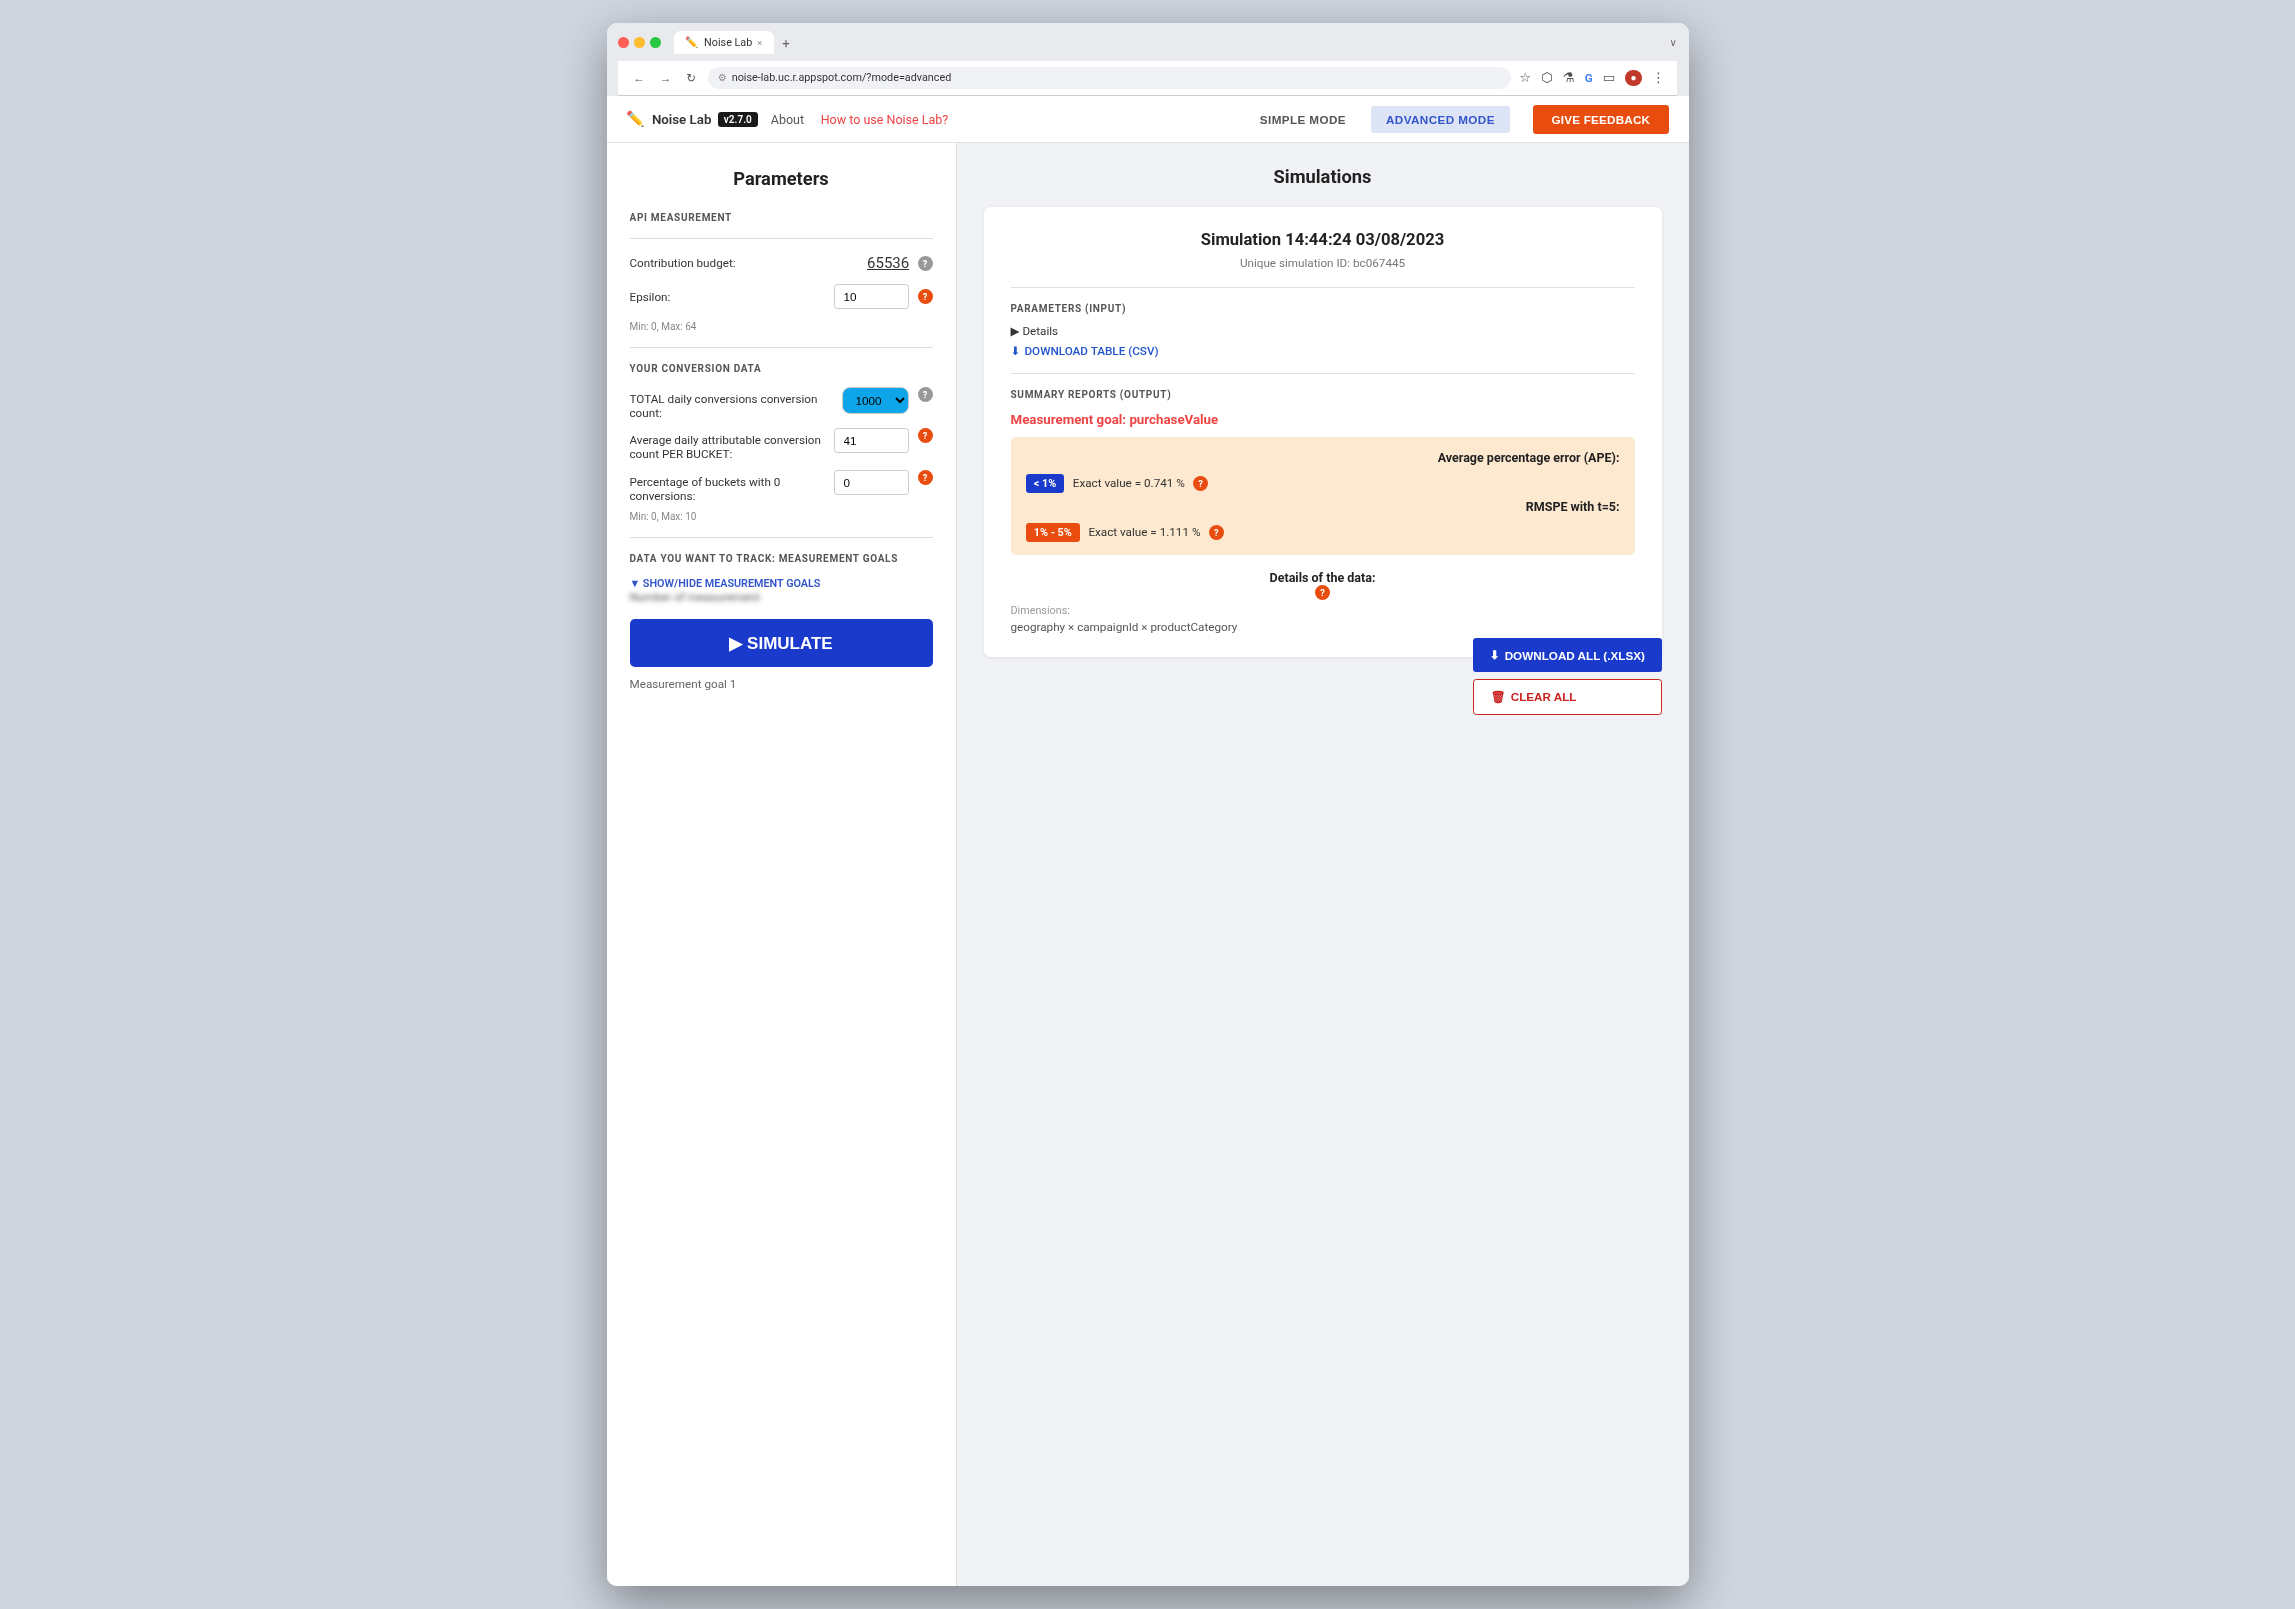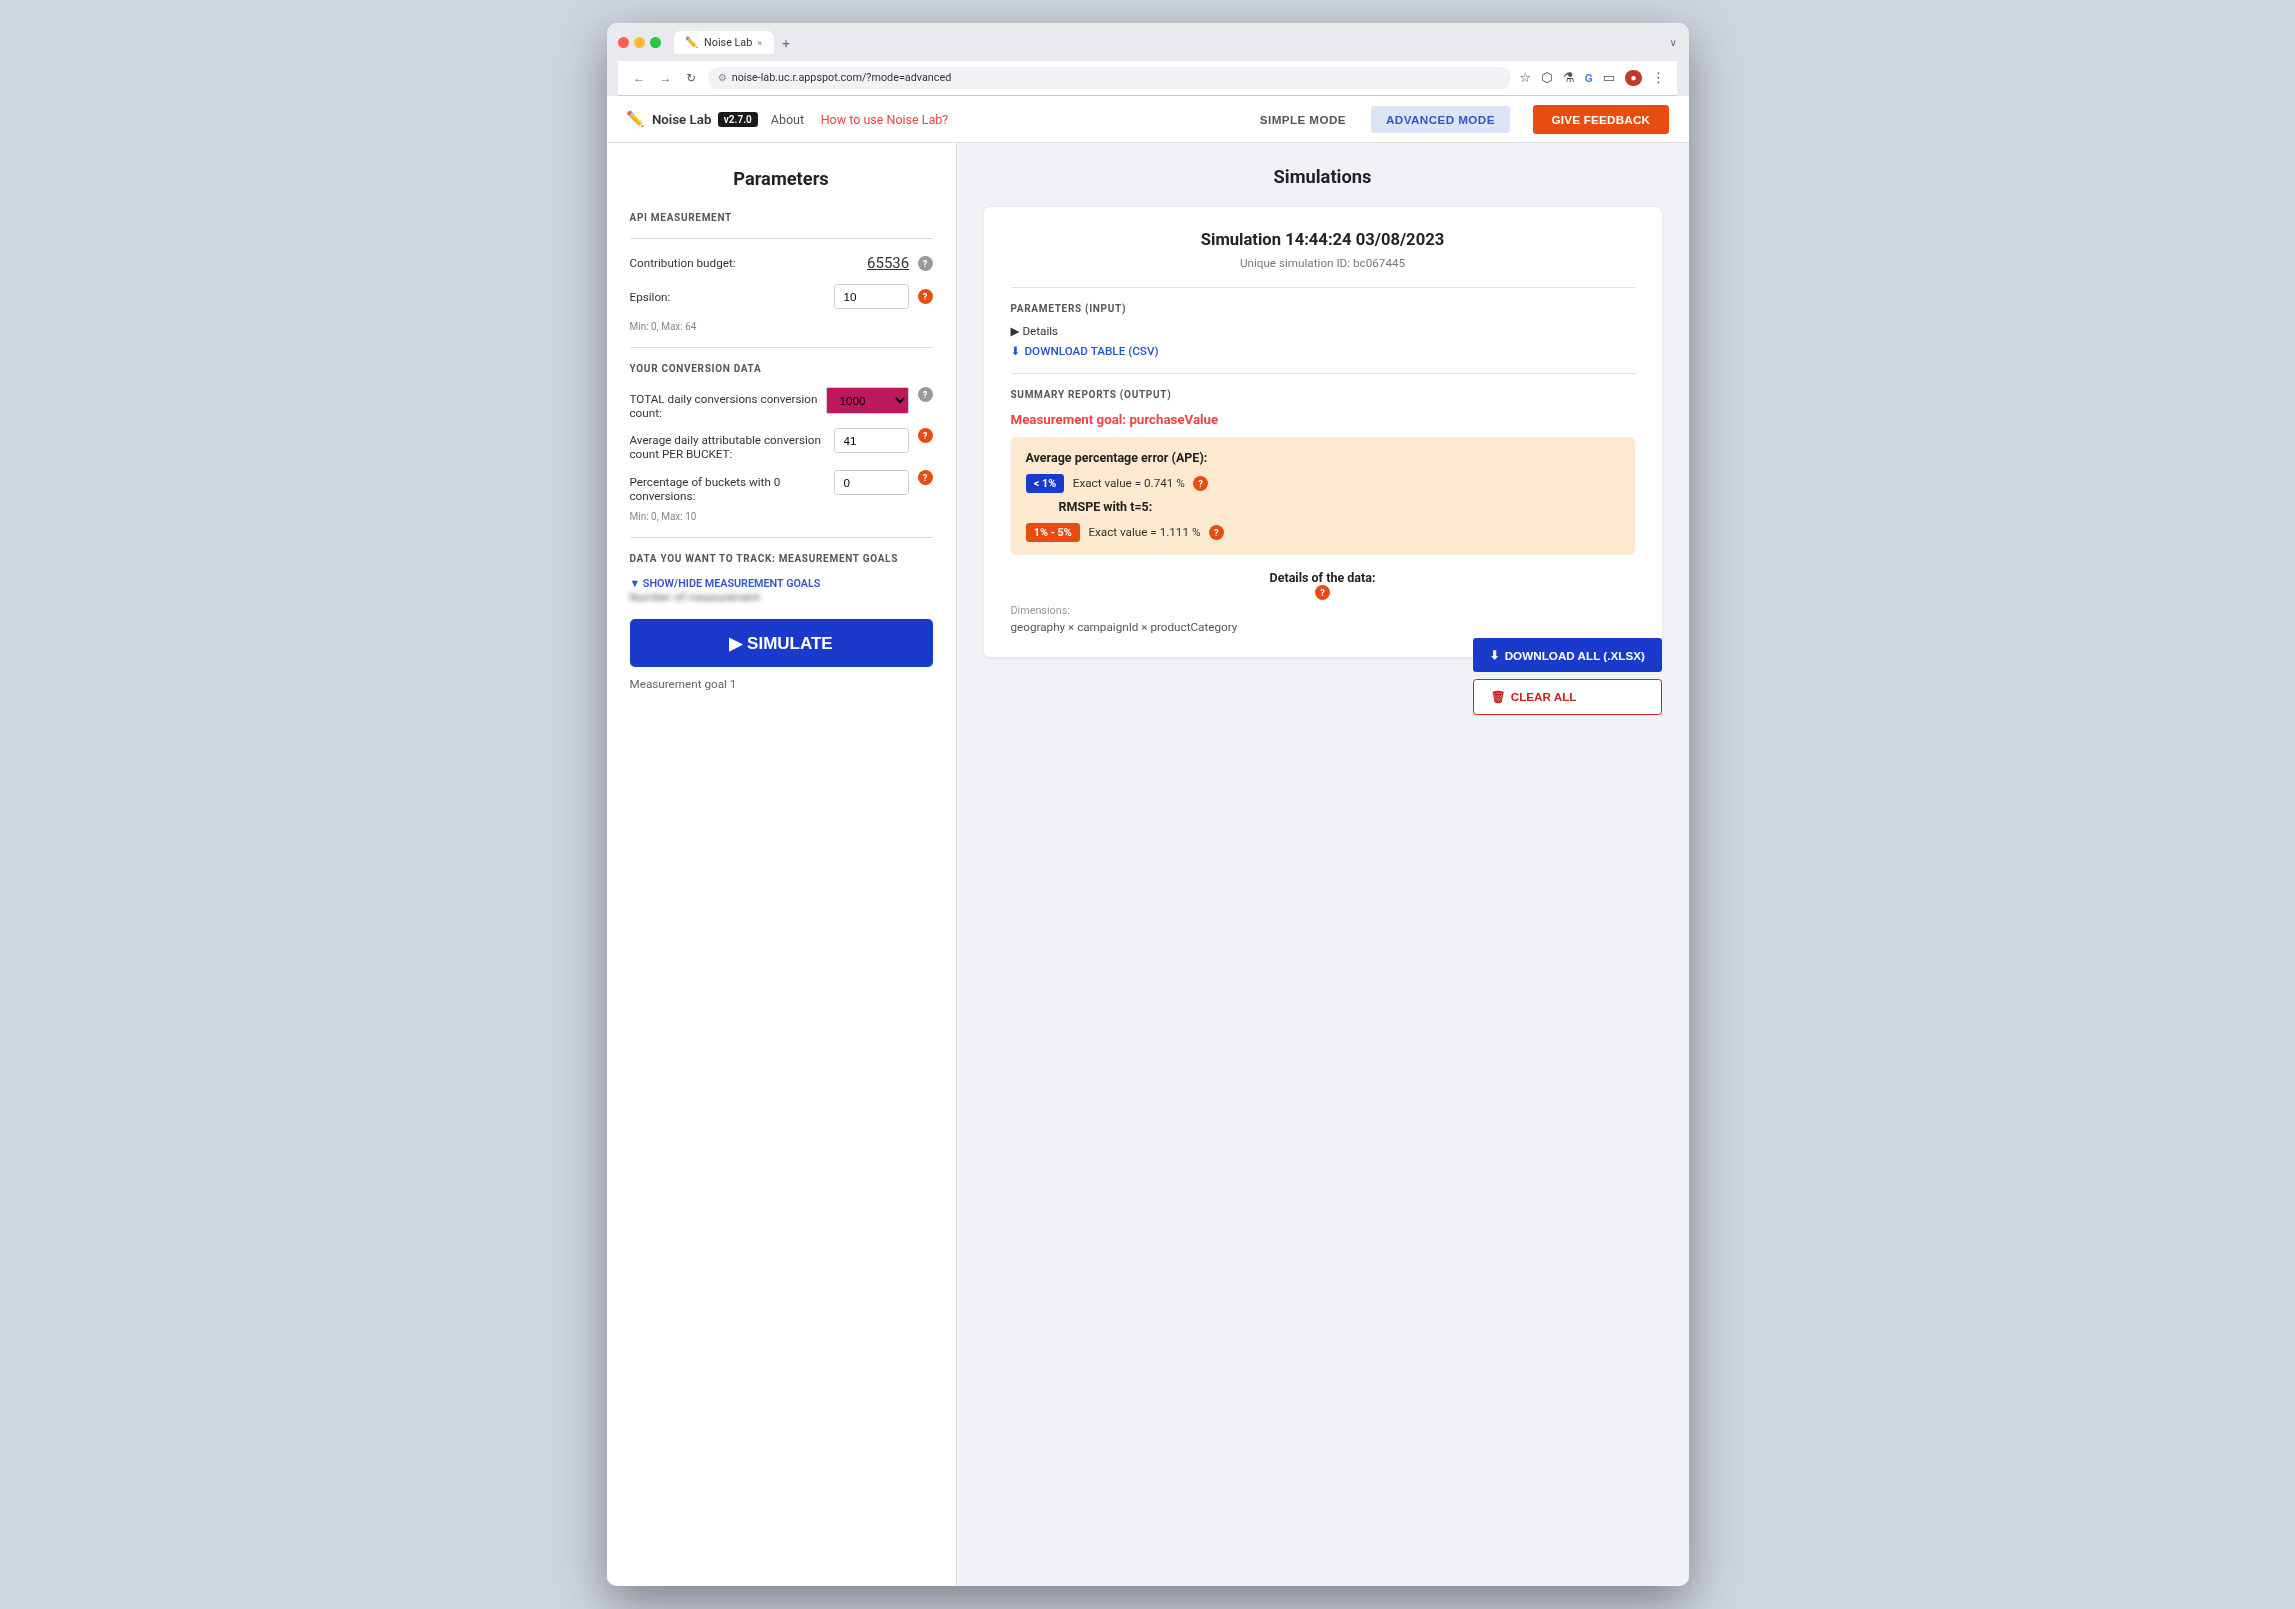--- a/index.html
+++ b/index.html
@@ -262,25 +262,25 @@
     }
     .param-hint {
       font-size: 10px;
       color: #888;
       margin-top: 1.7px;
       margin-bottom: 6.7px;
       margin-left: 0;
     }
     .param-select {
       border: 0.8px solid #ccc;
-      border-radius: 2px;
+      border-radius: 8px;
       padding: 5px 8.3px;
       font-size: 11.7px;
-      width: 83px;
-      background: #be185d;
+      width: 67px;
+      background: #0ea5e9;
     }
     .param-col {
       display: flex;
       flex-direction: column;
     }
     .conversion-row {
       display: flex;
       align-items: flex-start;
       gap: 8.3px;
       margin-bottom: 8.3px;
@@ -405,20 +405,21 @@
       font-size: 13.3px;
       font-weight: 700;
       color: #ef4444;
       margin-bottom: 10px;
     }
     .ape-box {
       background: #fde8d0;
       border-radius: 5px;
       padding: 13.3px 15px;
       margin-bottom: 10px;
+      text-align: right;
     }
     .ape-label {
       font-size: 12.5px;
       font-weight: 700;
       color: #222;
       margin-bottom: 8.3px;
     }
     .ape-row {
       display: flex;
       align-items: center;

